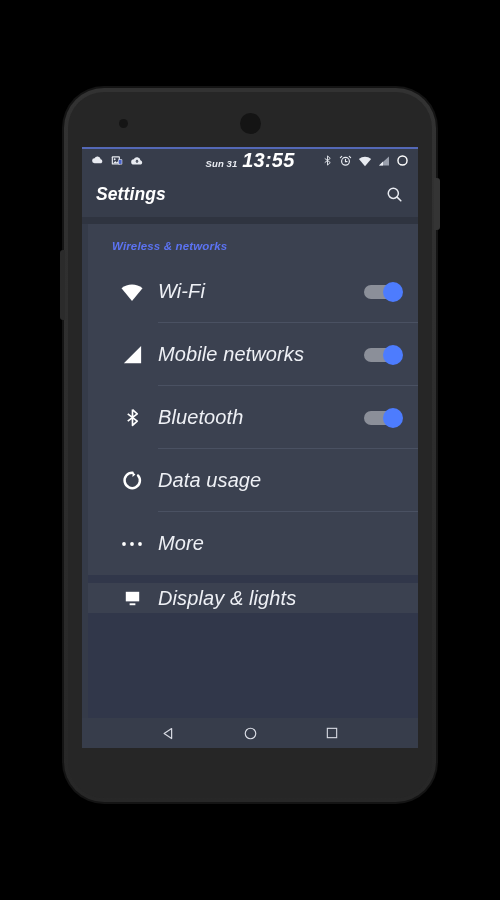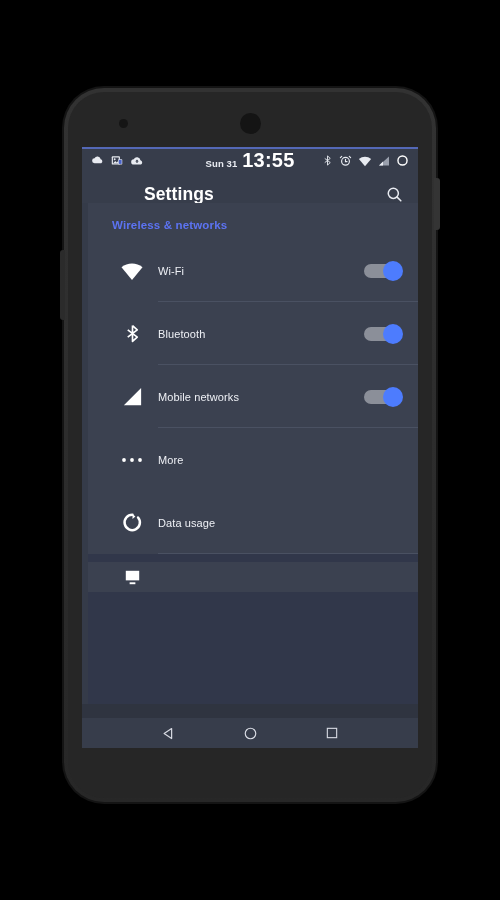--- a/index.html
+++ b/index.html
@@ -40,21 +40,21 @@
     border-radius:50%; background:#151515;
   }
   .speaker-dot{
     position:absolute; left:240px; top:113px; width:21px; height:21px;
     border-radius:50%; background:#141414;
   }
 
   
   .screen{
     position:absolute; left:82px; top:147px; width:336px; height:601px;
-    background:#2f3440; overflow:hidden;
+    background:#2f3440; overflow:hidden;font-style:italic;
   }
   .screen-topline{
     position:absolute; left:0; top:0; width:100%; height:2px;
     background:#5468b6;
   }
 
   
   .statusbar{
     position:absolute; left:0; top:2px; width:100%; height:23px;
     background:#373d4b;
@@ -72,26 +72,26 @@
              display:flex; align-items:center; gap:6px; }
   .sb-icon{ display:block; }
 
   
   .appbar{
     position:absolute; left:0; top:25px; width:100%; height:45px;
     background:#373d4b;
     display:flex; align-items:center; justify-content:space-between;
     padding:0 14px 0 14px;
   }
-  .appbar-title{ color:#ffffff; font-size:17.5px; font-weight:bold; letter-spacing:.1px;margin-left:48px; }
+  .appbar-title{ color:#ffffff; font-size:17.5px; font-weight:bold; letter-spacing:.1px; }
   .appbar-actions{ display:flex; align-items:center; }
 
   
   .content{
-    position:absolute; left:0; top:56px; width:100%; height:501px;
+    position:absolute; left:0; top:77px; width:100%; height:501px;
     background:#31374a; overflow:hidden;
   }
   .leftrail{
     position:absolute; left:0; top:0; width:6px; height:100%;
     background:#353b49;
   }
   .section{
     position:relative; margin-left:6px; width:330px;
     background:#3b4150;
   }
@@ -101,21 +101,21 @@
     padding:16px 0 8px 24px; letter-spacing:.15px;
   }
   .row{
     position:relative; display:flex; align-items:center;
     height:63px; padding-left:18px; padding-right:16px;
   }
   .row-icon{
     width:52px; min-width:52px; display:flex; align-items:center; justify-content:center;
   }
   .row-label{
-    flex:1; color:#eef0f5; font-size:11px; letter-spacing:.1px;
+    flex:1; color:#eef0f5; font-size:20px; letter-spacing:.1px;
   }
   .row-divider{
     position:absolute; left:70px; right:0px; bottom:0; height:1px;
     background:#4a5162;
   }
   .row.partial{ height:30px; overflow:hidden; }
 
   
   .toggle{
     position:relative; width:38px; height:14px;
@@ -241,77 +241,78 @@
           </div>
           <div class="row-label">Wi-Fi</div>
           <div class="toggle">
             <div class="thumb"></div>
           </div>
           <div class="row-divider"></div>
         </div>
 
         <div class="row">
           <div class="row-icon">
+            <svg width="23" height="23" viewBox="0 0 24 24">
+              <path fill="#ffffff" d="M3 21h18V3z"></path>
+            </svg>
+          </div>
+          <div class="row-label">Mobile networks</div>
+          <div class="toggle">
+            <div class="thumb"></div>
+          </div>
+          <div class="row-divider"></div>
+        </div>
+
+        <div class="row">
+          <div class="row-icon">
             <svg width="19" height="25" viewBox="0 0 24 24">
               <path fill="none" stroke="#ffffff" stroke-width="2.1" stroke-linejoin="round" d="M12 2v20l6-5.5L6 7.5M12 2l6 5.5L6 16.5"></path>
             </svg>
           </div>
           <div class="row-label">Bluetooth</div>
           <div class="toggle">
             <div class="thumb"></div>
           </div>
           <div class="row-divider"></div>
         </div>
 
         <div class="row">
           <div class="row-icon">
             <svg width="23" height="23" viewBox="0 0 24 24">
-              <path fill="#ffffff" d="M3 21h18V3z"></path>
-            </svg>
-          </div>
-          <div class="row-label">Mobile networks</div>
-          <div class="toggle">
-            <div class="thumb"></div>
-          </div>
+              <path fill="none" stroke="#ffffff" stroke-width="2.6" stroke-linecap="round" d="M17.8 6.8A8 8 0 1 1 12 4"></path>
+              <path fill="#ffffff" d="M12 3.2l3 2.6-3 2.6z"></path>
+            </svg>
+          </div>
+          <div class="row-label">Data usage</div>
           <div class="row-divider"></div>
         </div>
 
         <div class="row">
           <div class="row-icon">
             <svg width="22" height="8" viewBox="0 0 22 8">
               <circle cx="3" cy="4" r="1.9" fill="#ffffff"></circle>
               <circle cx="11" cy="4" r="1.9" fill="#ffffff"></circle>
               <circle cx="19" cy="4" r="1.9" fill="#ffffff"></circle>
             </svg>
           </div>
           <div class="row-label">More</div>
         </div>
-
-        <div class="row">
-          <div class="row-icon">
-            <svg width="23" height="23" viewBox="0 0 24 24">
-              <path fill="none" stroke="#ffffff" stroke-width="2.6" stroke-linecap="round" d="M17.8 6.8A8 8 0 1 1 12 4"></path>
-              <path fill="#ffffff" d="M12 3.2l3 2.6-3 2.6z"></path>
-            </svg>
-          </div>
-          <div class="row-label">Data usage</div>
-          <div class="row-divider"></div>
-        </div>
       </div>
 
       <div class="section">
 
 
         <div class="row partial">
           <div class="row-icon">
             <svg width="23" height="23" viewBox="0 0 24 24">
               <path fill="#ffffff" d="M5 5h14v10H5z"></path>
               <path fill="#ffffff" d="M9 17h6v2H9z"></path>
             </svg>
           </div>
+          <div class="row-label">Display &amp; lights</div>
         </div>
       </div>
     </div>
 
     <div class="navbar">
       <span>
         <svg width="15" height="15" viewBox="0 0 24 24">
           <path fill="none" stroke="#d8dbe3" stroke-width="1.9" stroke-linejoin="round" d="M17 4L5 12l12 8z"></path>
         </svg>
       </span>

